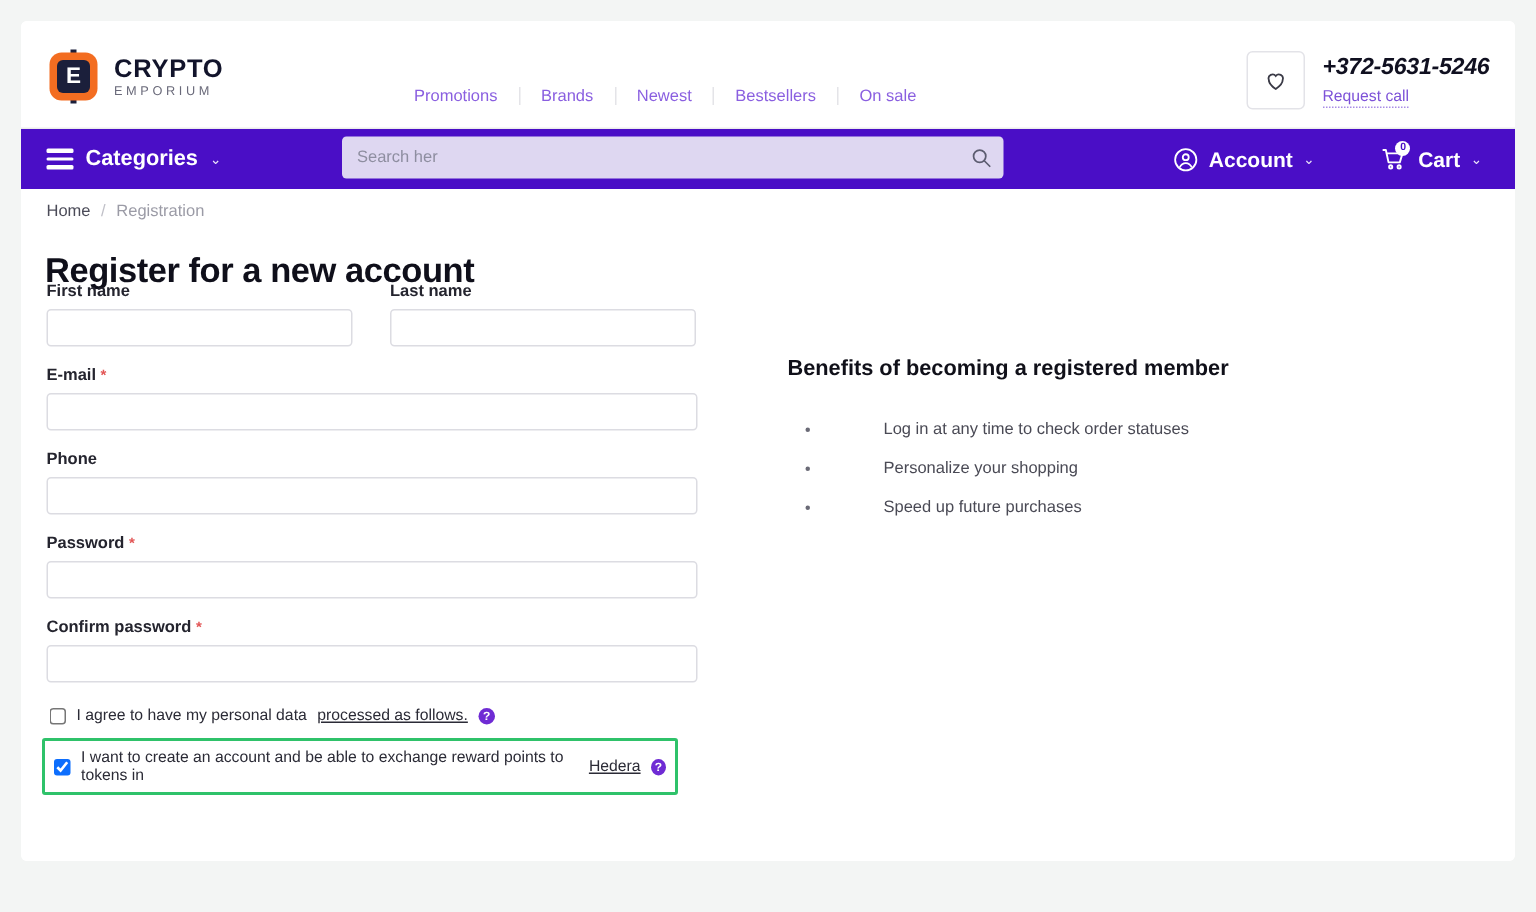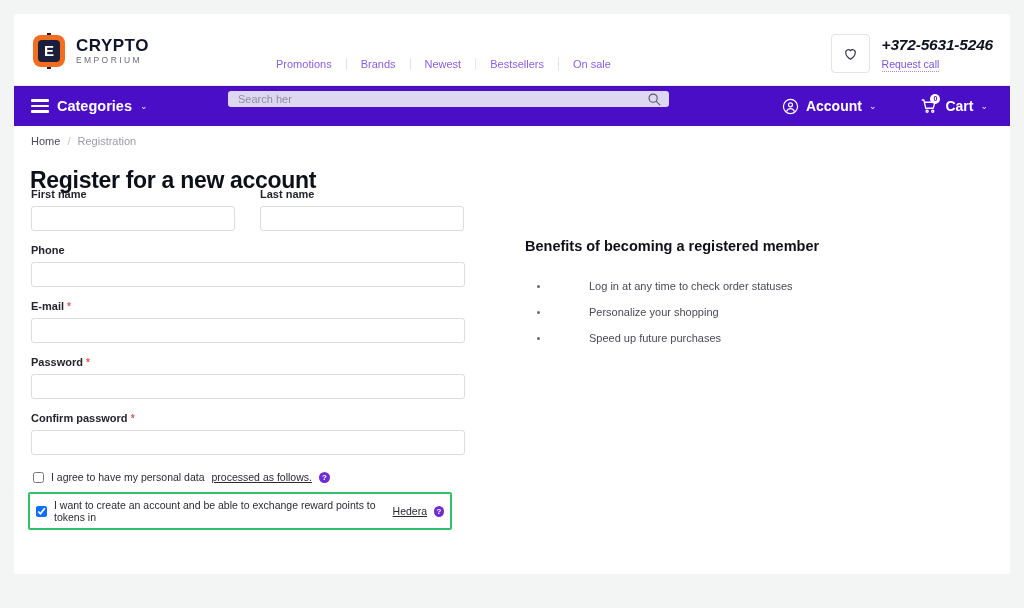--- a/index.html
+++ b/index.html
@@ -181,21 +181,21 @@
     font-size: 9px;
     font-weight: normal;
     opacity: 0.9;
   }
 
   .search-box {
     position: absolute;
     left: 214px;
     top: 5px;
     width: 441px;
-    height: 16px;
+    height: 28px;
     background: #ded7f1;
     border-radius: 3px;
     display: flex;
     align-items: center;
   }
   .search-box input {
     flex: 1;
     border: none;
     outline: none;
     background: transparent;
@@ -494,28 +494,28 @@
           <label><span>First name</span></label>
           <input type="text" style="">
         </div>
         <div class="field half">
           <label><span>Last name</span></label>
           <input type="text" style="">
         </div>
       </div>
 
       <div class="field full">
-        <label><span>Phone</span></label>
-        <input type="text" style="">
-      </div>
-
-      <div class="field full">
         <label><span>E-mail</span>
           <span class="req-star">*</span>
         </label>
+        <input type="text" style="">
+      </div>
+
+      <div class="field full">
+        <label><span>Phone</span></label>
         <input type="text" style="">
       </div>
 
       <div class="field full">
         <label><span>Password</span>
           <span class="req-star">*</span>
         </label>
         <input type="password" style="">
       </div>
 

